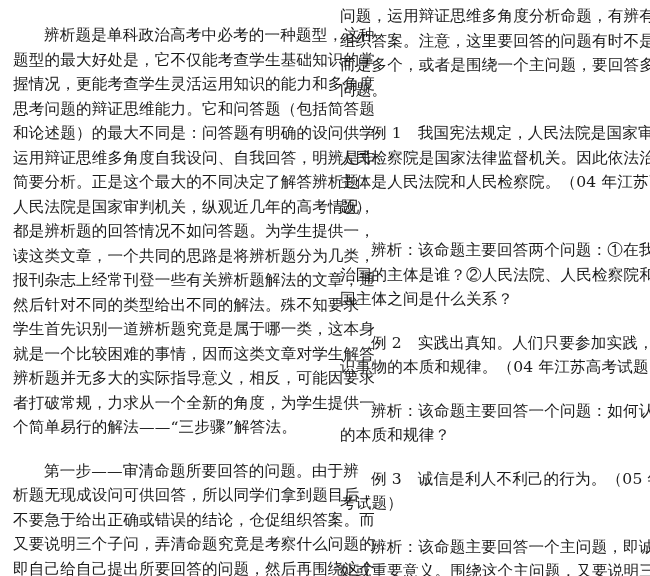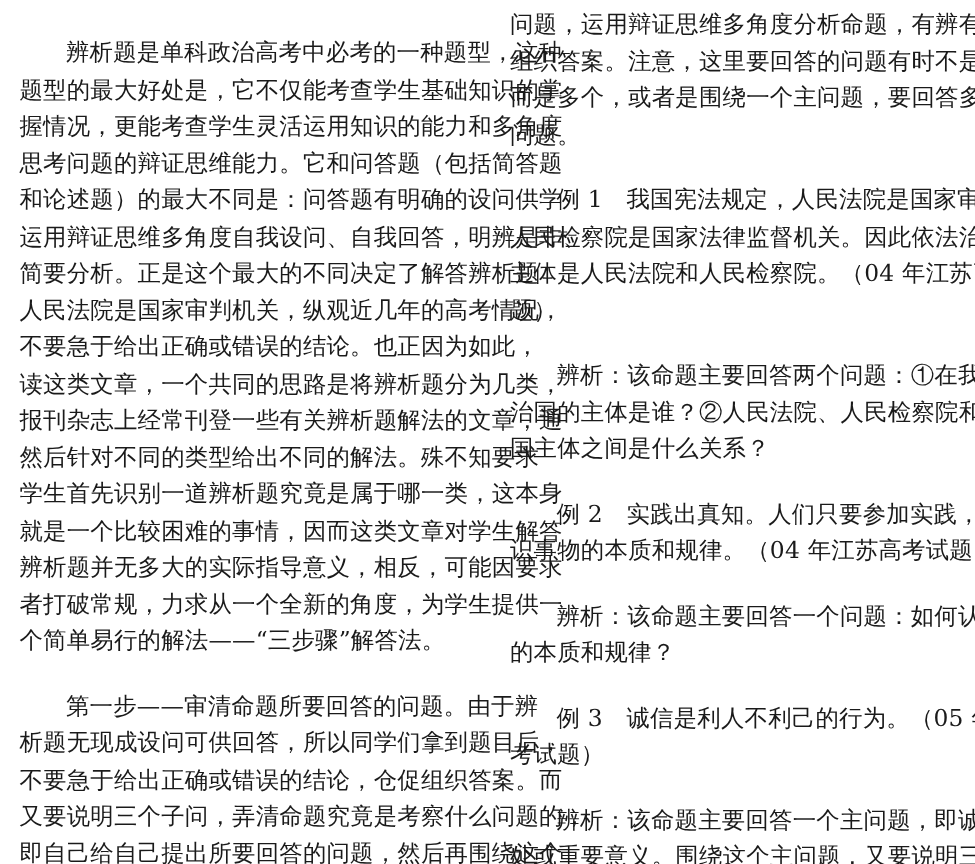--- a/index.html
+++ b/index.html
@@ -19,21 +19,21 @@
 
 <div class="col col-left">
   <div class="line indent"><span>辨析题是单科政治高考中必考的一种题型，这种</span></div>
   <div class="line"><span>题型的最大好处是，它不仅能考查学生基础知识的掌</span></div>
   <div class="line"><span>握情况，更能考查学生灵活运用知识的能力和多角度</span></div>
   <div class="line"><span>思考问题的辩证思维能力。它和问答题（包括简答题</span></div>
   <div class="line"><span>和论述题）的最大不同是：问答题有明确的设问供学</span></div>
   <div class="line"><span>运用辩证思维多角度自我设问、自我回答，明辨是非、</span></div>
   <div class="line"><span>简要分析。正是这个最大的不同决定了解答辨析题</span></div>
   <div class="line"><span>人民法院是国家审判机关，纵观近几年的高考情况，</span></div>
-  <div class="line"><span>不要急于给出正确或错误的结论。也正因为如此，</span></div>
+  <div class="line"><span>都是辨析题的回答情况不如问答题。为学生提供一，</span></div>
   <div class="line"><span>读这类文章，一个共同的思路是将辨析题分为几类，</span></div>
   <div class="line"><span>报刊杂志上经常刊登一些有关辨析题解法的文章，通</span></div>
   <div class="line"><span>然后针对不同的类型给出不同的解法。殊不知要求</span></div>
   <div class="line"><span>学生首先识别一道辨析题究竟是属于哪一类，这本身</span></div>
   <div class="line"><span>就是一个比较困难的事情，因而这类文章对学生解答</span></div>
   <div class="line"><span>辨析题并无多大的实际指导意义，相反，可能因要求</span></div>
   <div class="line"><span>者打破常规，力求从一个全新的角度，为学生提供一</span></div>
   <div class="line"><span>个简单易行的解法——“三步骤”解答法。</span></div>
   <div class="line indent"><span class="bold">第一步——审清命题所要回答的问题。</span><span>由于辨</span></div>
   <div class="line"><span>析题无现成设问可供回答，所以同学们拿到题目后，</span></div>

